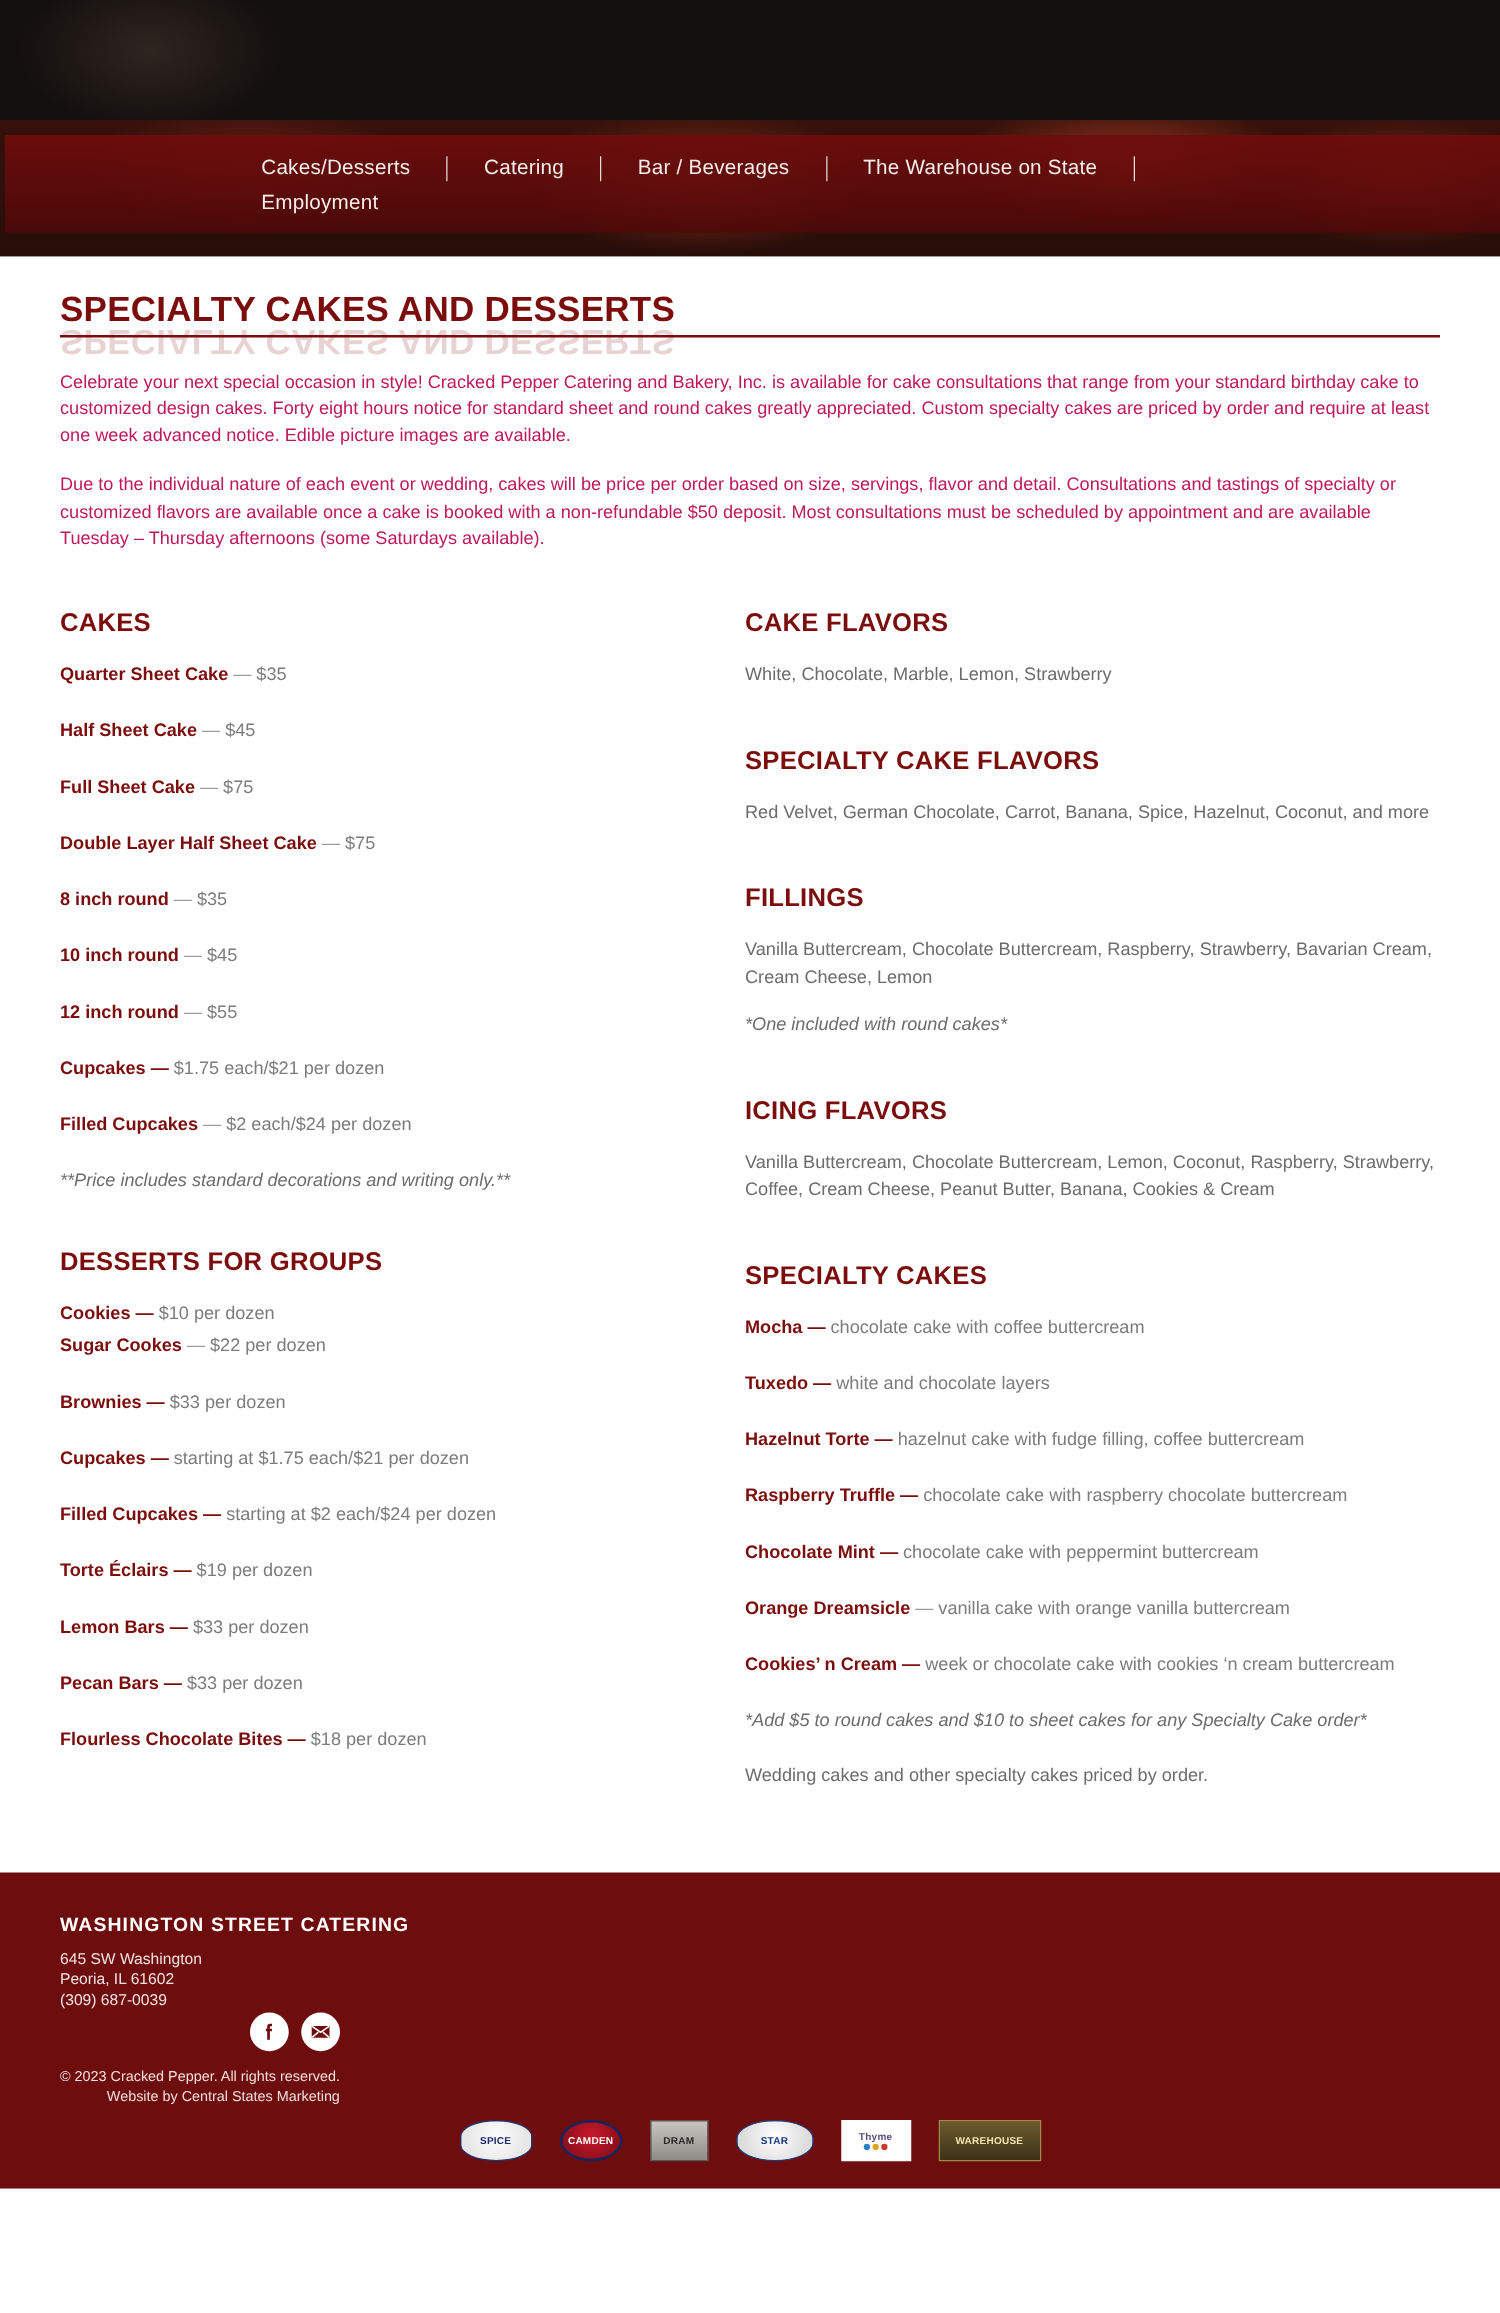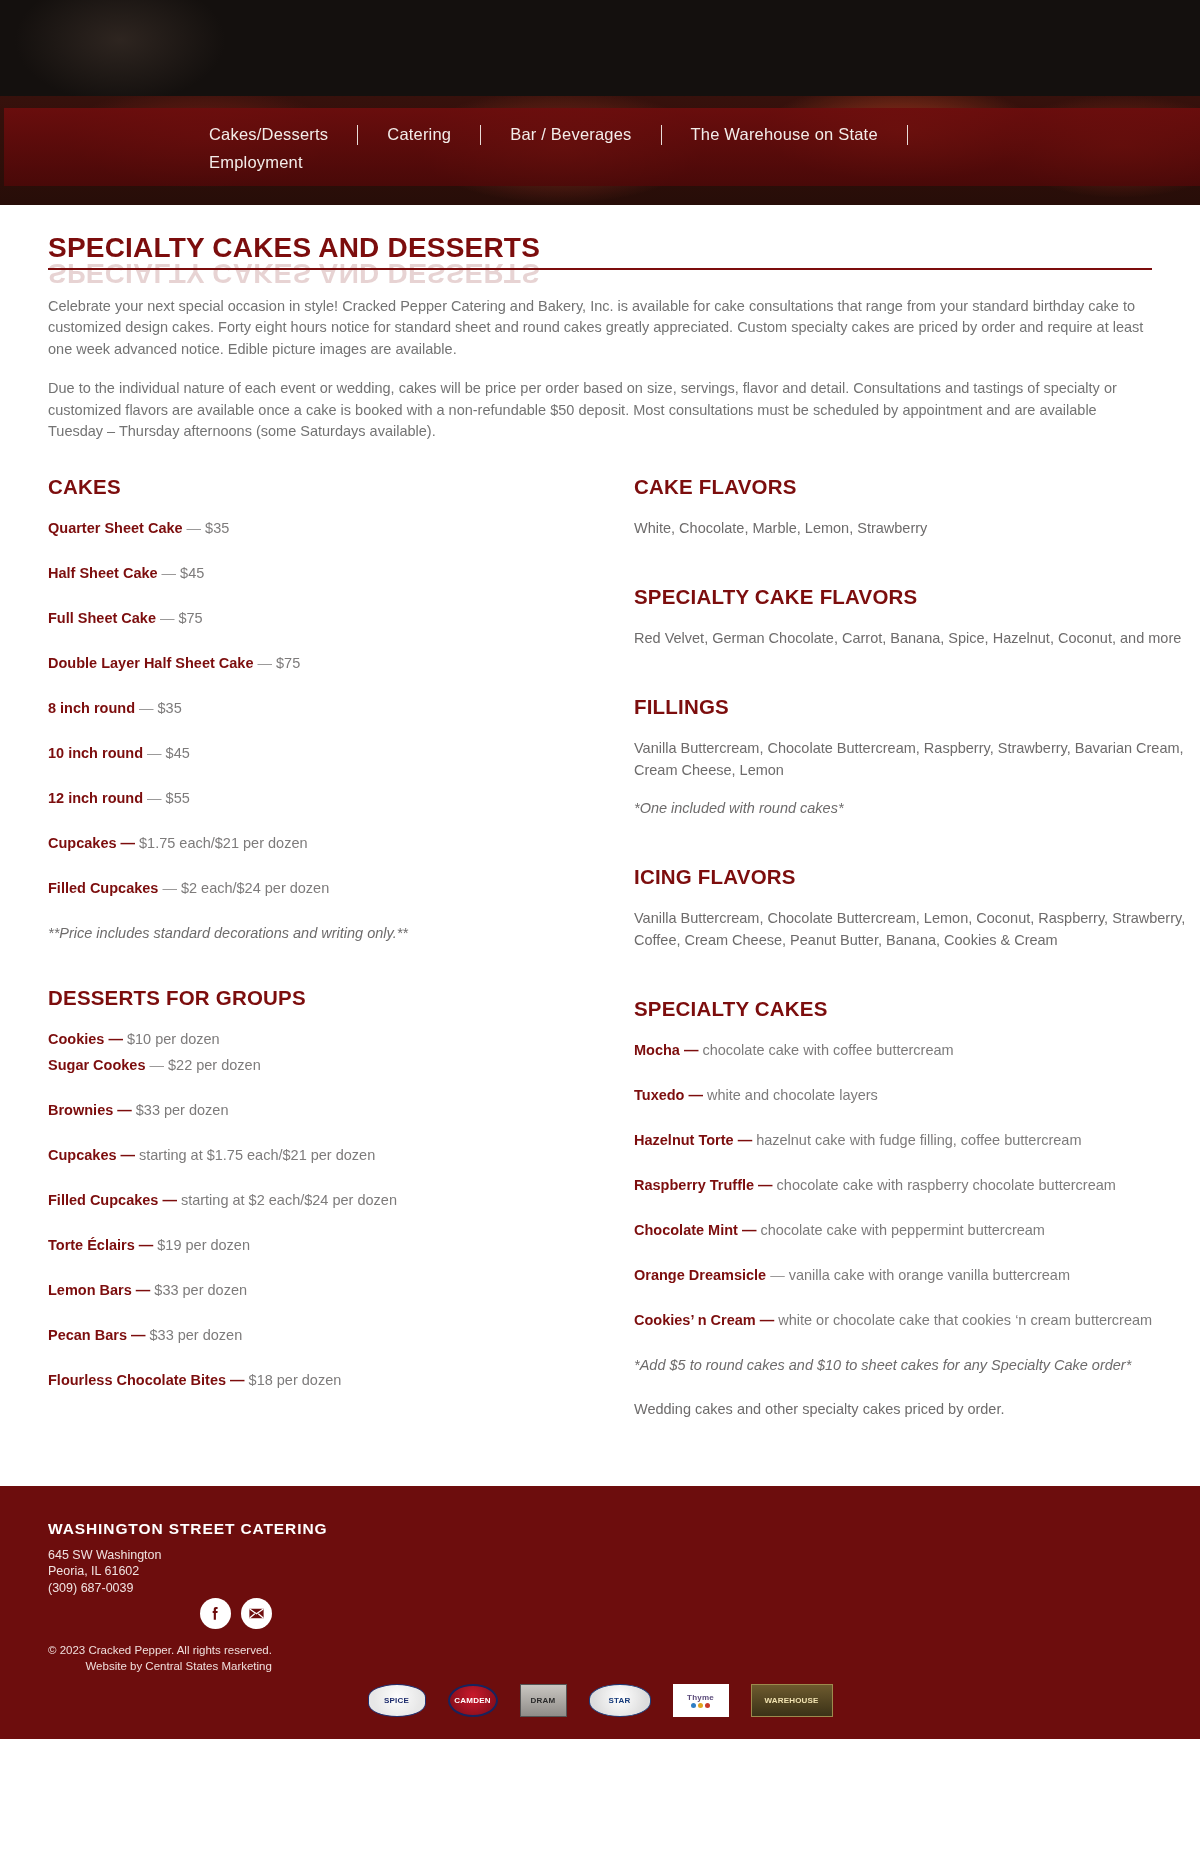--- a/index.html
+++ b/index.html
@@ -117,32 +117,32 @@
     height: 2px;
     background: #7c0d0d;
     width: 100%;
     z-index: 2;
   }
 
   .intro {
     margin-top: 22px;
   }
   .intro p {
-    color: #737373;
+    color: #be185d;
     font-size: 14.5px;
     line-height: 21.5px;
     margin-bottom: 18px;
     max-width: 1105px;
   }
 
   
   .columns {
     display: flex;
-    margin-top: 32px;
-    gap: 116px;
+    margin-top: 44px;
+    gap: 78px;
     padding-bottom: 60px;
   }
   .col-left { width: 470px; flex: none; }
   .col-right { width: 560px; flex: none; }
 
   h2.section {
     color: #7c0d0d;
     font-size: 20.5px;
     font-weight: bold;
     letter-spacing: .2px;
@@ -402,21 +402,21 @@
       <div class="entry">
         <span class="term">Raspberry Truffle</span><span class="dash bold">—</span><span class="val">chocolate cake with raspberry chocolate buttercream</span>
       </div>
       <div class="entry">
         <span class="term">Chocolate Mint</span><span class="dash bold">—</span><span class="val">chocolate cake with peppermint buttercream</span>
       </div>
       <div class="entry">
         <span class="term">Orange Dreamsicle</span><span class="dash">—</span><span class="val">vanilla cake with orange vanilla buttercream</span>
       </div>
       <div class="entry">
-        <span class="term">Cookies’ n Cream</span><span class="dash bold">—</span><span class="val">white or chocolate cake that cookies ‘n cream buttercream</span>
+        <span class="term">Cookies’ n Cream</span><span class="dash bold">—</span><span class="val">week or chocolate cake with cookies ‘n cream buttercream</span>
       </div>
 
       <div class="note">*Add $5 to round cakes and $10 to sheet cakes for any Specialty Cake order*</div>
       <div class="para gap">Wedding cakes and other specialty cakes priced by order.</div>
 
     </div>
   </div>
 </main>
 
 <footer class="footer">

